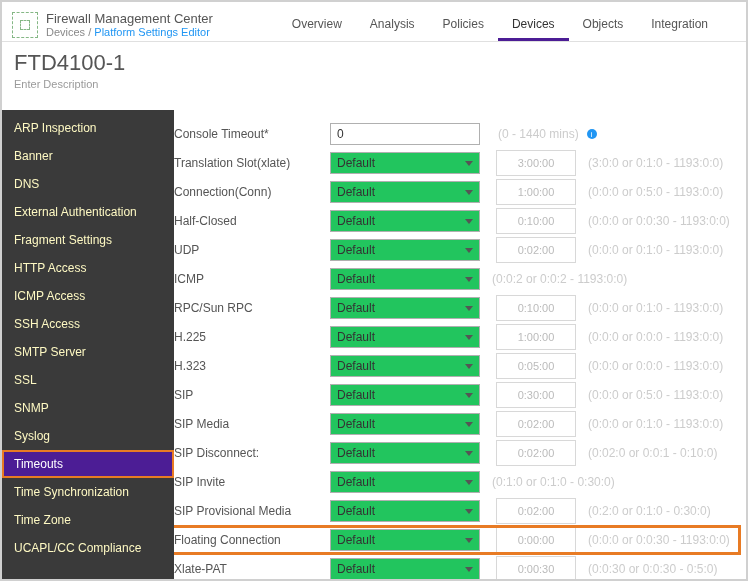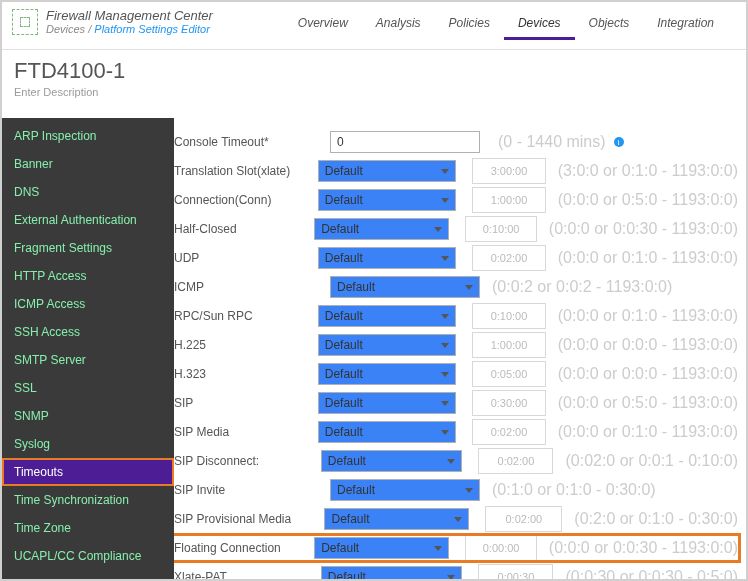--- a/index.html
+++ b/index.html
@@ -1,43 +1,43 @@
 <!DOCTYPE html>
 <html><head>
 <meta charset="utf-8">
 <style>
 * { box-sizing: border-box; margin: 0; padding: 0; }
 body { font-family: Arial, sans-serif; font-size: 12px; color: #333; background: #fff; width: 748px; height: 581px; overflow: hidden; border: 2px solid #d0d0d0; }
-.header { display: flex; align-items: flex-start; padding: 6px 0 0 0; border-bottom: 1px solid #e0e0e0; height: 48px; font-style: italic; }
+.header { display: flex; align-items: center; padding: 6px 0 0 0; border-bottom: 1px solid #e0e0e0; height: 40px; }
 .logo-block { display: flex; align-items: center; padding-left: 10px; }
 .logo { width: 26px; height: 26px; border: 1px dashed #85b785; margin-right: 8px; display: flex; align-items: center; justify-content: center; }
 .logo-inner { width: 10px; height: 10px; border: 1px dashed #85b785; }
 .title-block { display: flex; flex-direction: column; }
 .app-title { font-size: 13px; color: #555; font-weight: 400; }
 .breadcrumb { font-size: 11px; color: #888; }
 .breadcrumb a { color: #2196F3; text-decoration: none; }
-.nav { display: flex; margin-left: auto; padding-right: 18px; }
+.nav { display: flex; margin-left: auto; padding-right: 24px; }
 .nav-item { padding: 8px 14px 10px 14px; font-size: 12px; color: #555; cursor: pointer; }
 .nav-item.active { border-bottom: 3px solid #4c1d95; color: #333; padding-bottom: 7px; }
 .subheader { padding: 8px 0 20px 12px; }
 .device-title { font-size: 22px; color: #555; font-weight: 300; }
 .device-desc { font-size: 11px; color: #9a9a9a; margin-top: 2px; }
 .main { display: flex; height: 470px; }
 .sidebar { width: 172px; background: #3a3a3a; color: #ccc; overflow-y: auto; padding: 4px 0; }
-.sidebar-item { padding: 7px 12px; font-size: 12px; color: #86efac; cursor: pointer; }
+.sidebar-item { padding: 7px 12px; font-size: 12px; color: #fef9c3; cursor: pointer; }
 .sidebar-item.selected { background: #4c1d95; outline: 2px solid #e87b24; outline-offset: -2px; color: #fff; }
 .content { flex: 1; padding: 12px 8px 0 0; overflow-y: auto; }
 .row { display: flex; align-items: center; margin-bottom: 5px; height: 24px; }
 .row-label { width: 156px; text-align: left; padding-right: 10px; font-size: 12px; color: #555; }
-.select-wrap { width: 150px; height: 22px; border: 1px solid #b0b0b0; display: flex; align-items: center; padding: 0 6px; background: #3b82f6; justify-content: space-between; cursor: pointer; }
+.select-wrap { width: 150px; height: 22px; border: 1px solid #b0b0b0; display: flex; align-items: center; padding: 0 6px; background: #22c55e; justify-content: space-between; cursor: pointer; }
 .select-wrap span { font-size: 12px; color: #333; }
 .caret { width: 0; height: 0; border-left: 4px solid transparent; border-right: 4px solid transparent; border-top: 5px solid #555; }
 .input-box { width: 150px; height: 22px; border: 1px solid #b0b0b0; padding: 0 6px; font-size: 12px; color: #333; }
 .value-box { width: 80px; height: 26px; border: 1px solid #d8d8d8; display: flex; align-items: center; justify-content: center; margin-left: 16px; font-size: 11px; color: #bbb; background: #fff; }
-.range { margin-left: 12px; font-size: 16px; color: #ccc; white-space: nowrap; }
+.range { margin-left: 12px; font-size: 12px; color: #ccc; white-space: nowrap; }
 .info-icon { width: 10px; height: 10px; border-radius: 50%; background: #2196F3; color: #fff; font-size: 8px; display: inline-flex; align-items: center; justify-content: center; margin-left: 8px; }
 .highlight { outline: 3px solid #e87b24; outline-offset: 0; padding: 2px 0; }
 </style>
 </head>
 <body>
 
 <div class="header">
   <div class="logo-block">
     <div class="logo">
         <div class="logo-inner"></div>

